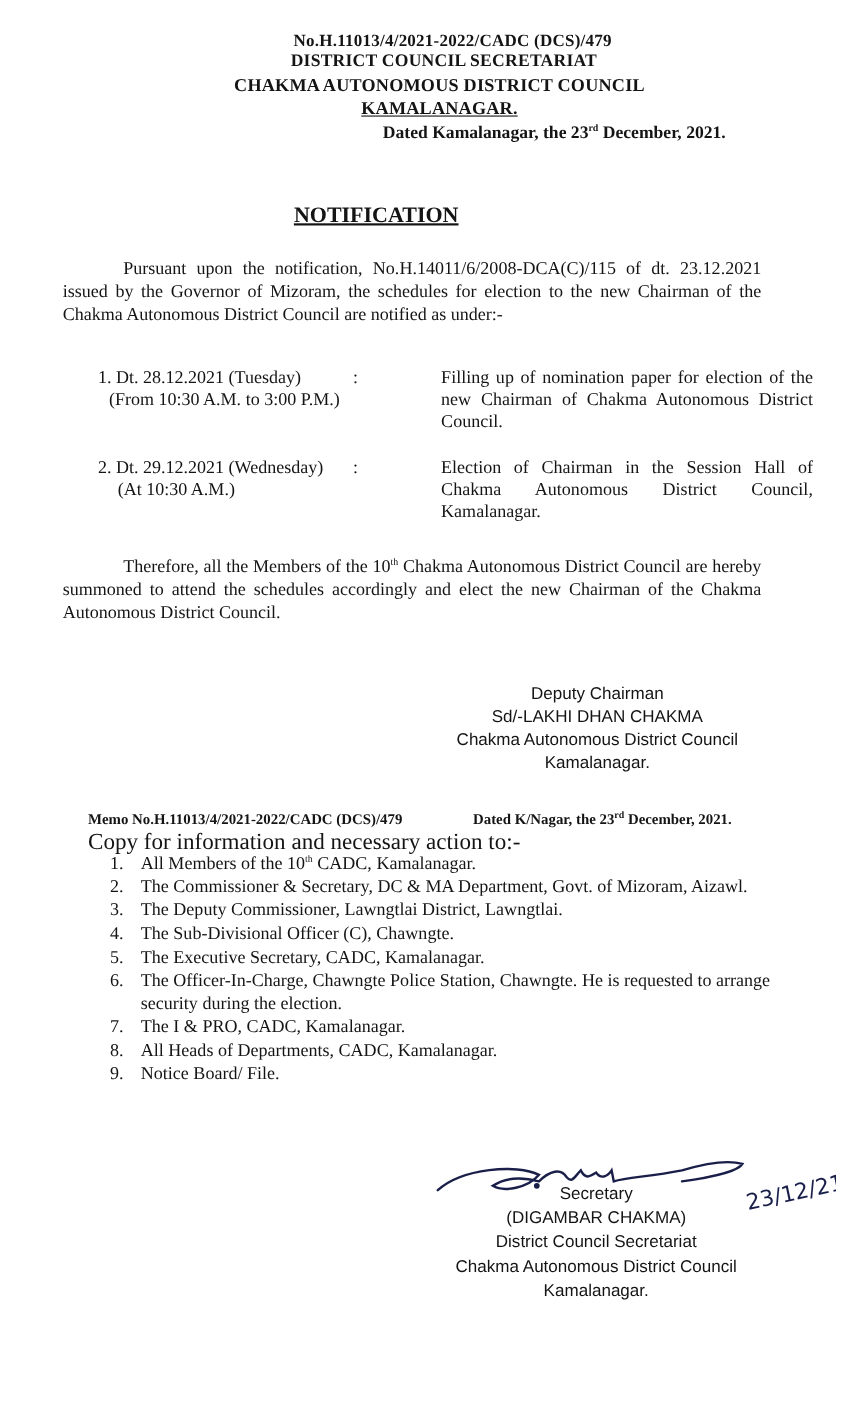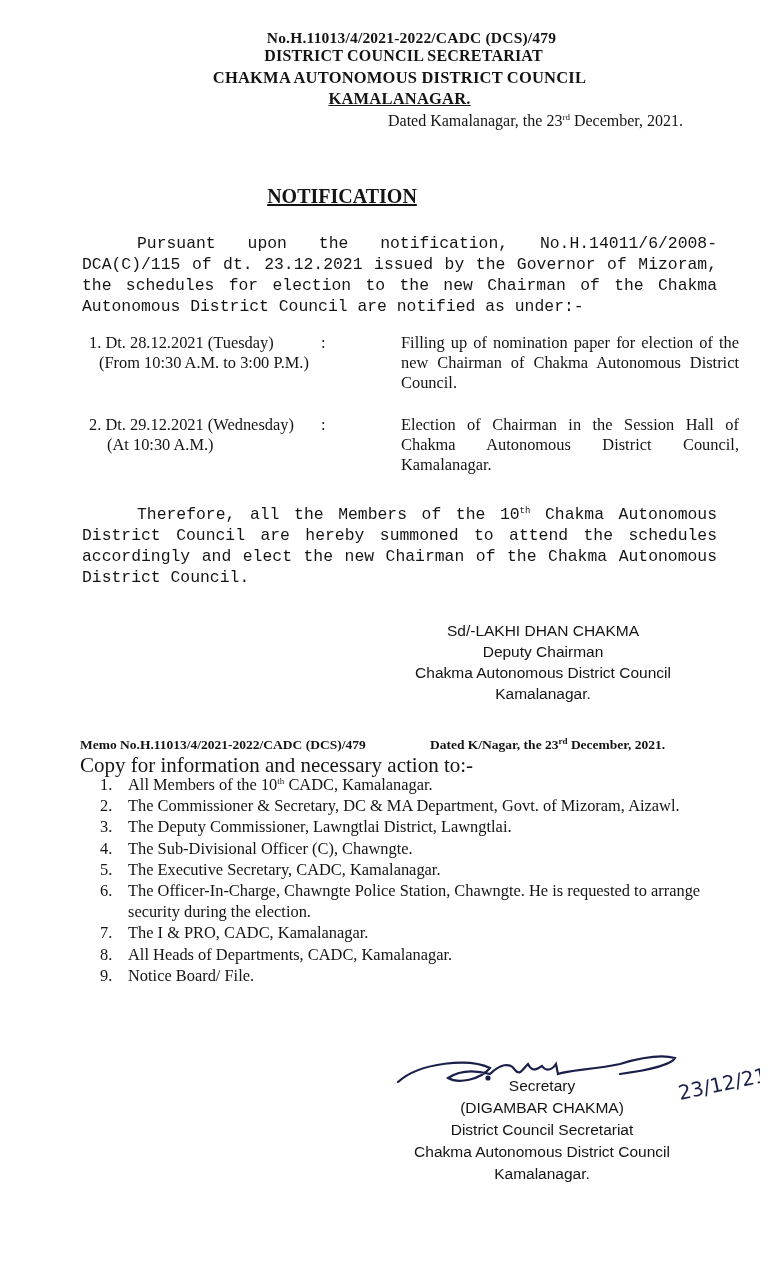--- a/index.html
+++ b/index.html
@@ -7,25 +7,25 @@
     width: 783px; height: 1280px; position: relative; overflow: hidden;
     font-family: "Liberation Serif", serif; color: #141414;
   }
   .page { position: absolute; left: 0; top: 0; width: 783px; height: 1280px; }
   .hdr { position: absolute; left: 0; width: 783px; text-align: center; font-weight: bold; letter-spacing: 0.2px; }
   .hdr1 { top: 29px; font-size: 15.5px; left: 20px; }
   .hdr2 { top: 47px; font-size: 16px; left: 12px; }
   .hdr3 { top: 68px; font-size: 16.5px; left: 8px; }
   .hdr4 { top: 89px; font-size: 16.5px; left: 8px; }
   .hdr4 span { text-decoration: underline; }
-  .dated { position: absolute; top: 112px; left: 388px; font-size: 16px; font-weight: normal; }
+  .dated { position: absolute; top: 112px; left: 348px; font-size: 16px; font-weight: bold; }
   sup { font-size: 9px; vertical-align: super; line-height: 0; }
   .title { position: absolute; top: 185px; left: 0; width: 684px; text-align: center; font-size: 20px; font-weight: bold; }
   .title span { text-decoration: underline; }
-  .para { position: absolute; left: 82px; width: 635px; font-size: 16.4px; line-height: 21px; text-align: justify; font-family: Liberation Mono, monospace; }
+  .para { position: absolute; left: 57px; width: 635px; font-size: 16.4px; line-height: 21px; text-align: justify; }
   .para1 { top: 233px; }
   .para2 { top: 504px; }
   .indent { display: inline-block; width: 55px; }
   .sched { position: absolute; left: 73px; width: 640px; font-size: 16.4px; line-height: 20px; }
   .sched .l { position: absolute; left: 16px; width: 280px; }
   .sched .c { position: absolute; left: 248px; }
   .sched .r { position: absolute; left: 296px; width: 338px; text-align: justify; margin-left: 32px; }
   .s1 { top: 333px; } .s2 { top: 415px; }
   .signblk { position: absolute; width: 340px; text-align: center; font-family: "Liberation Sans", sans-serif; font-size: 15.5px; line-height: 21px; }
   .sig1 { top: 620px; left: 373px; }
@@ -67,22 +67,22 @@
       <div>2. Dt. 29.12.2021 (Wednesday)</div>
       <div style="padding-left:18px">(At 10:30 A.M.)</div>
     </div>
     <div class="c">:</div>
     <div class="r">Election of Chairman in the Session Hall of Chakma Autonomous District Council, Kamalanagar.</div>
   </div>
 
   <div class="para para2"><span class="indent"></span><span>Therefore, all the Members of the 10</span><sup>th</sup><span> Chakma Autonomous District Council are hereby summoned to attend the schedules accordingly and elect the new Chairman of the Chakma Autonomous District Council.</span></div>
 
   <div class="signblk sig1">
+    <div>Deputy Chairman</div>
     <div>Sd/-LAKHI DHAN CHAKMA</div>
-    <div>Deputy Chairman</div>
     <div>Chakma Autonomous District Council</div>
     <div>Kamalanagar.</div>
   </div>
 
   <div class="memo">
     <span>Memo No.H.11013/4/2021-2022/CADC (DCS)/479</span>
     <span class="md"><span>Dated K/Nagar, the 23</span><sup>rd</sup><span> December, 2021.</span></span>
   </div>
   <div class="copy">Copy for information and necessary action to:-</div>
 

